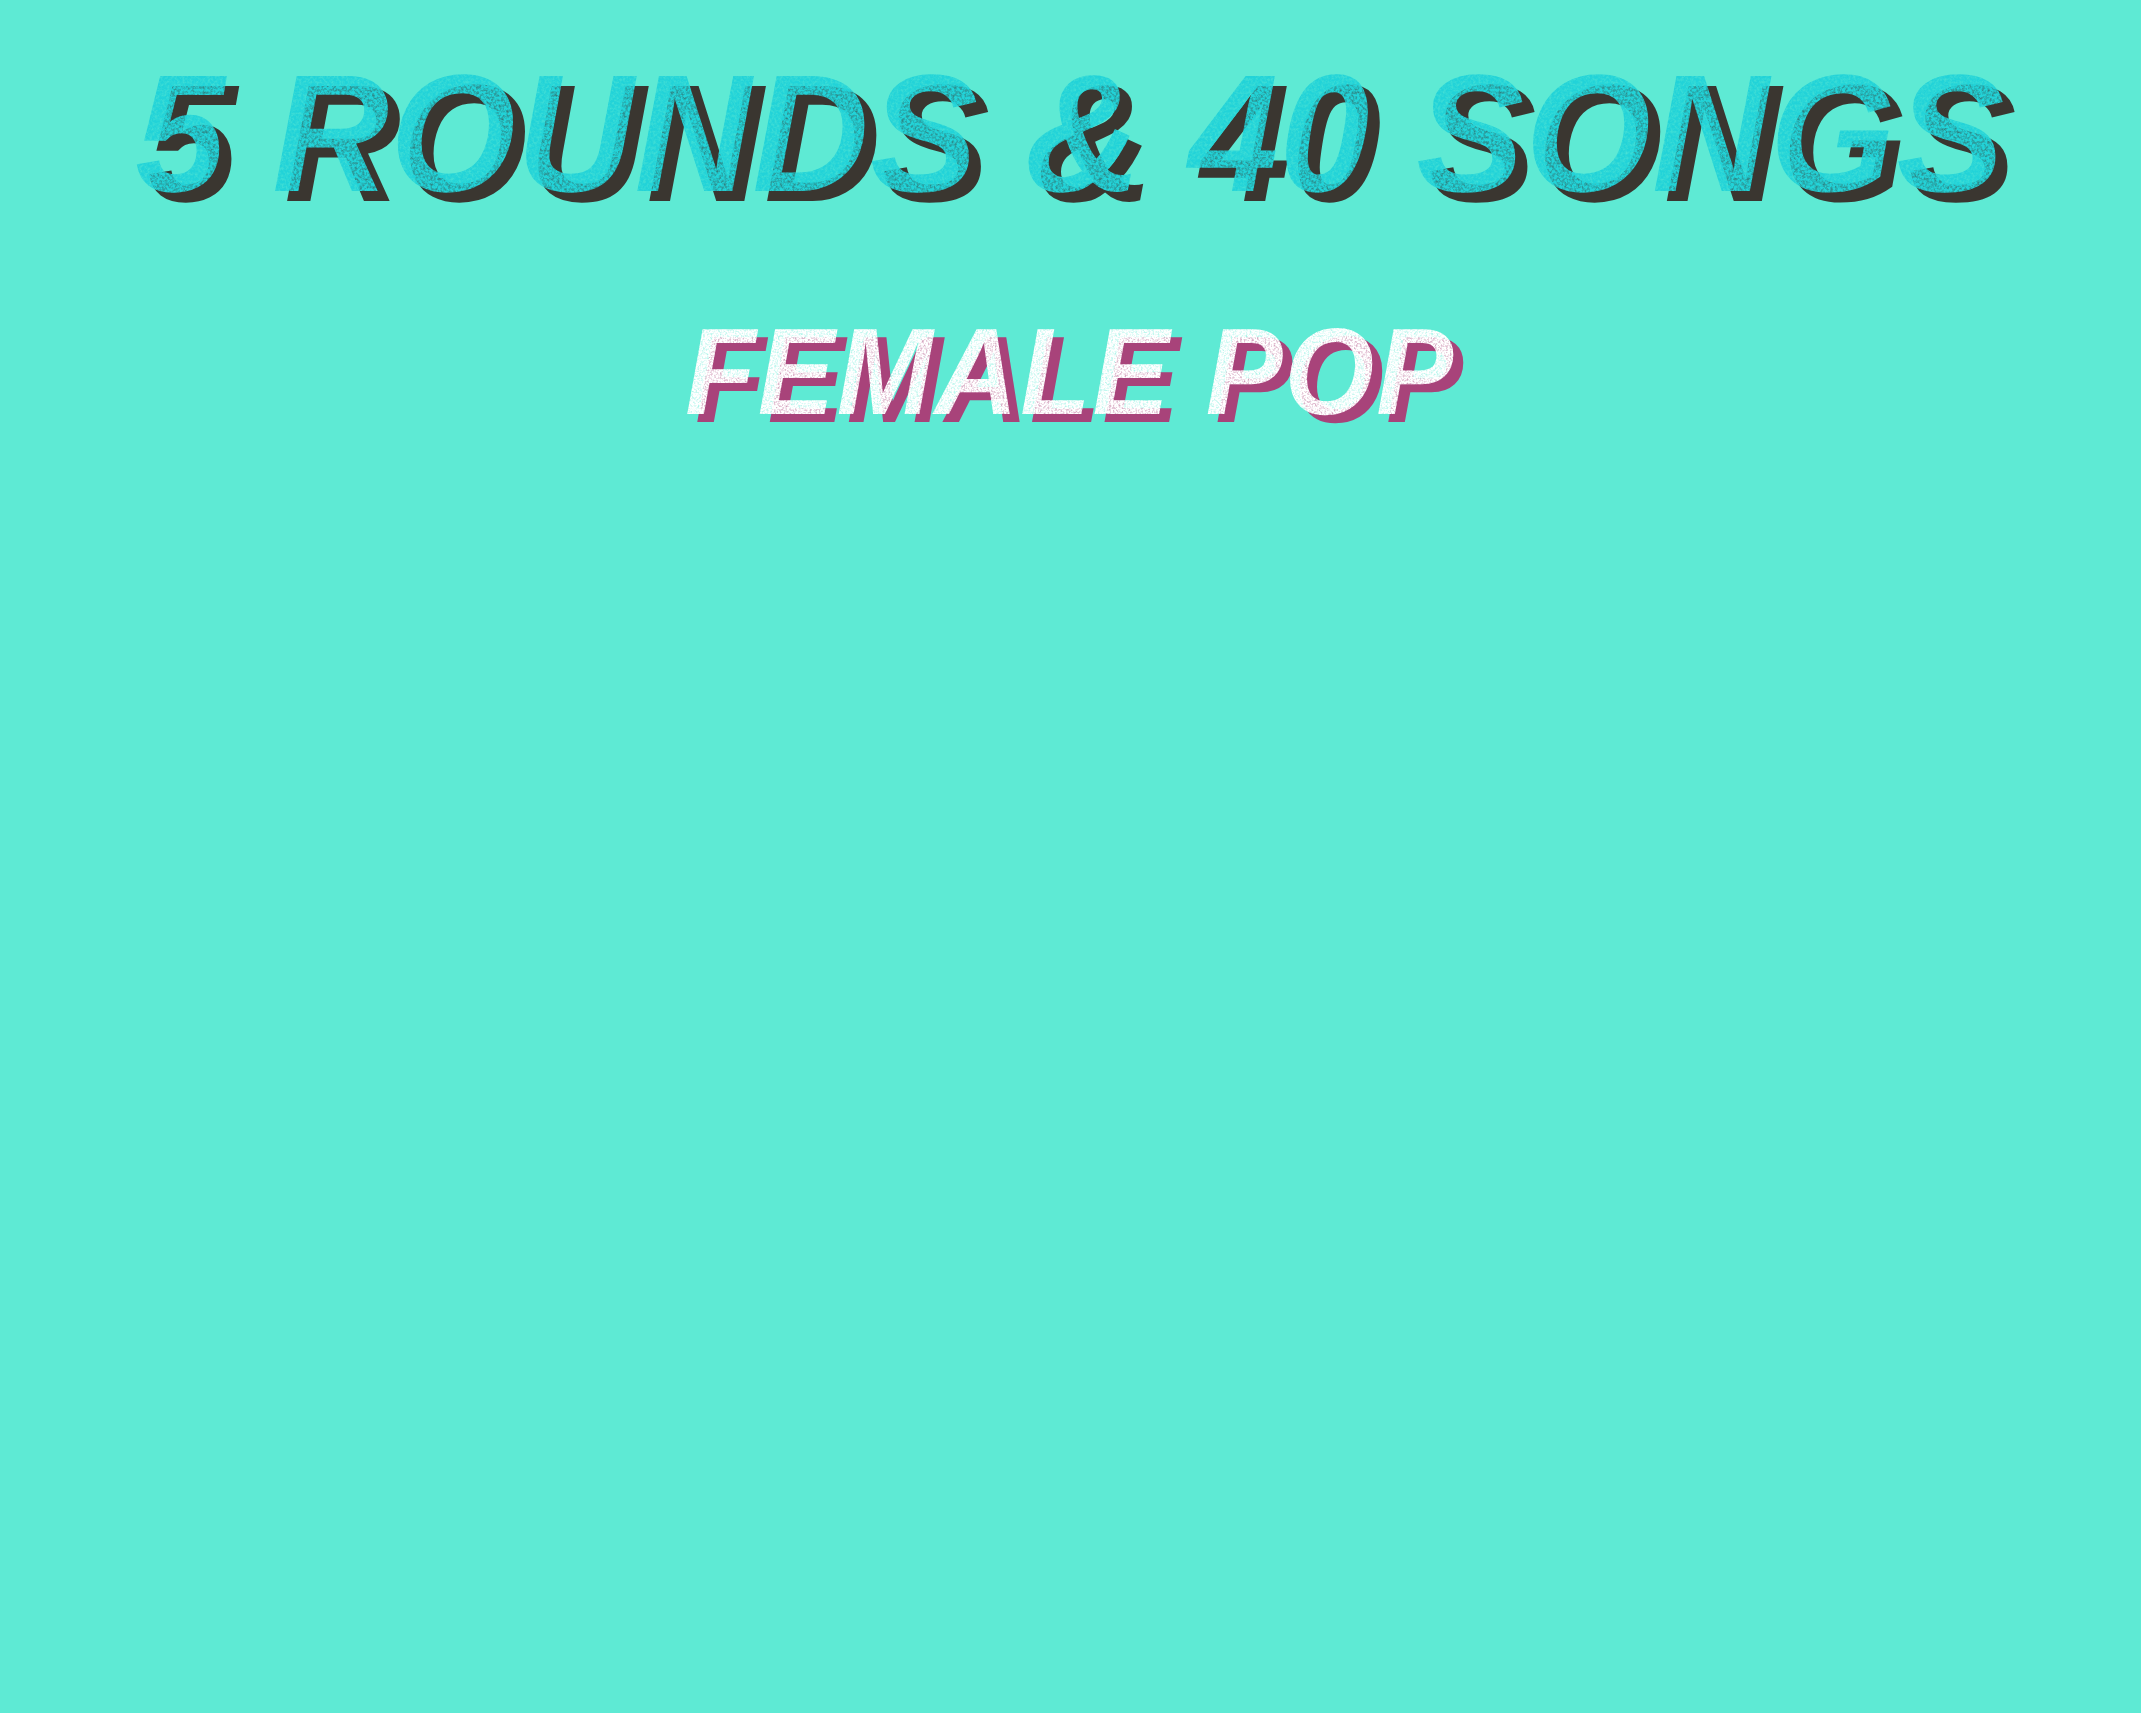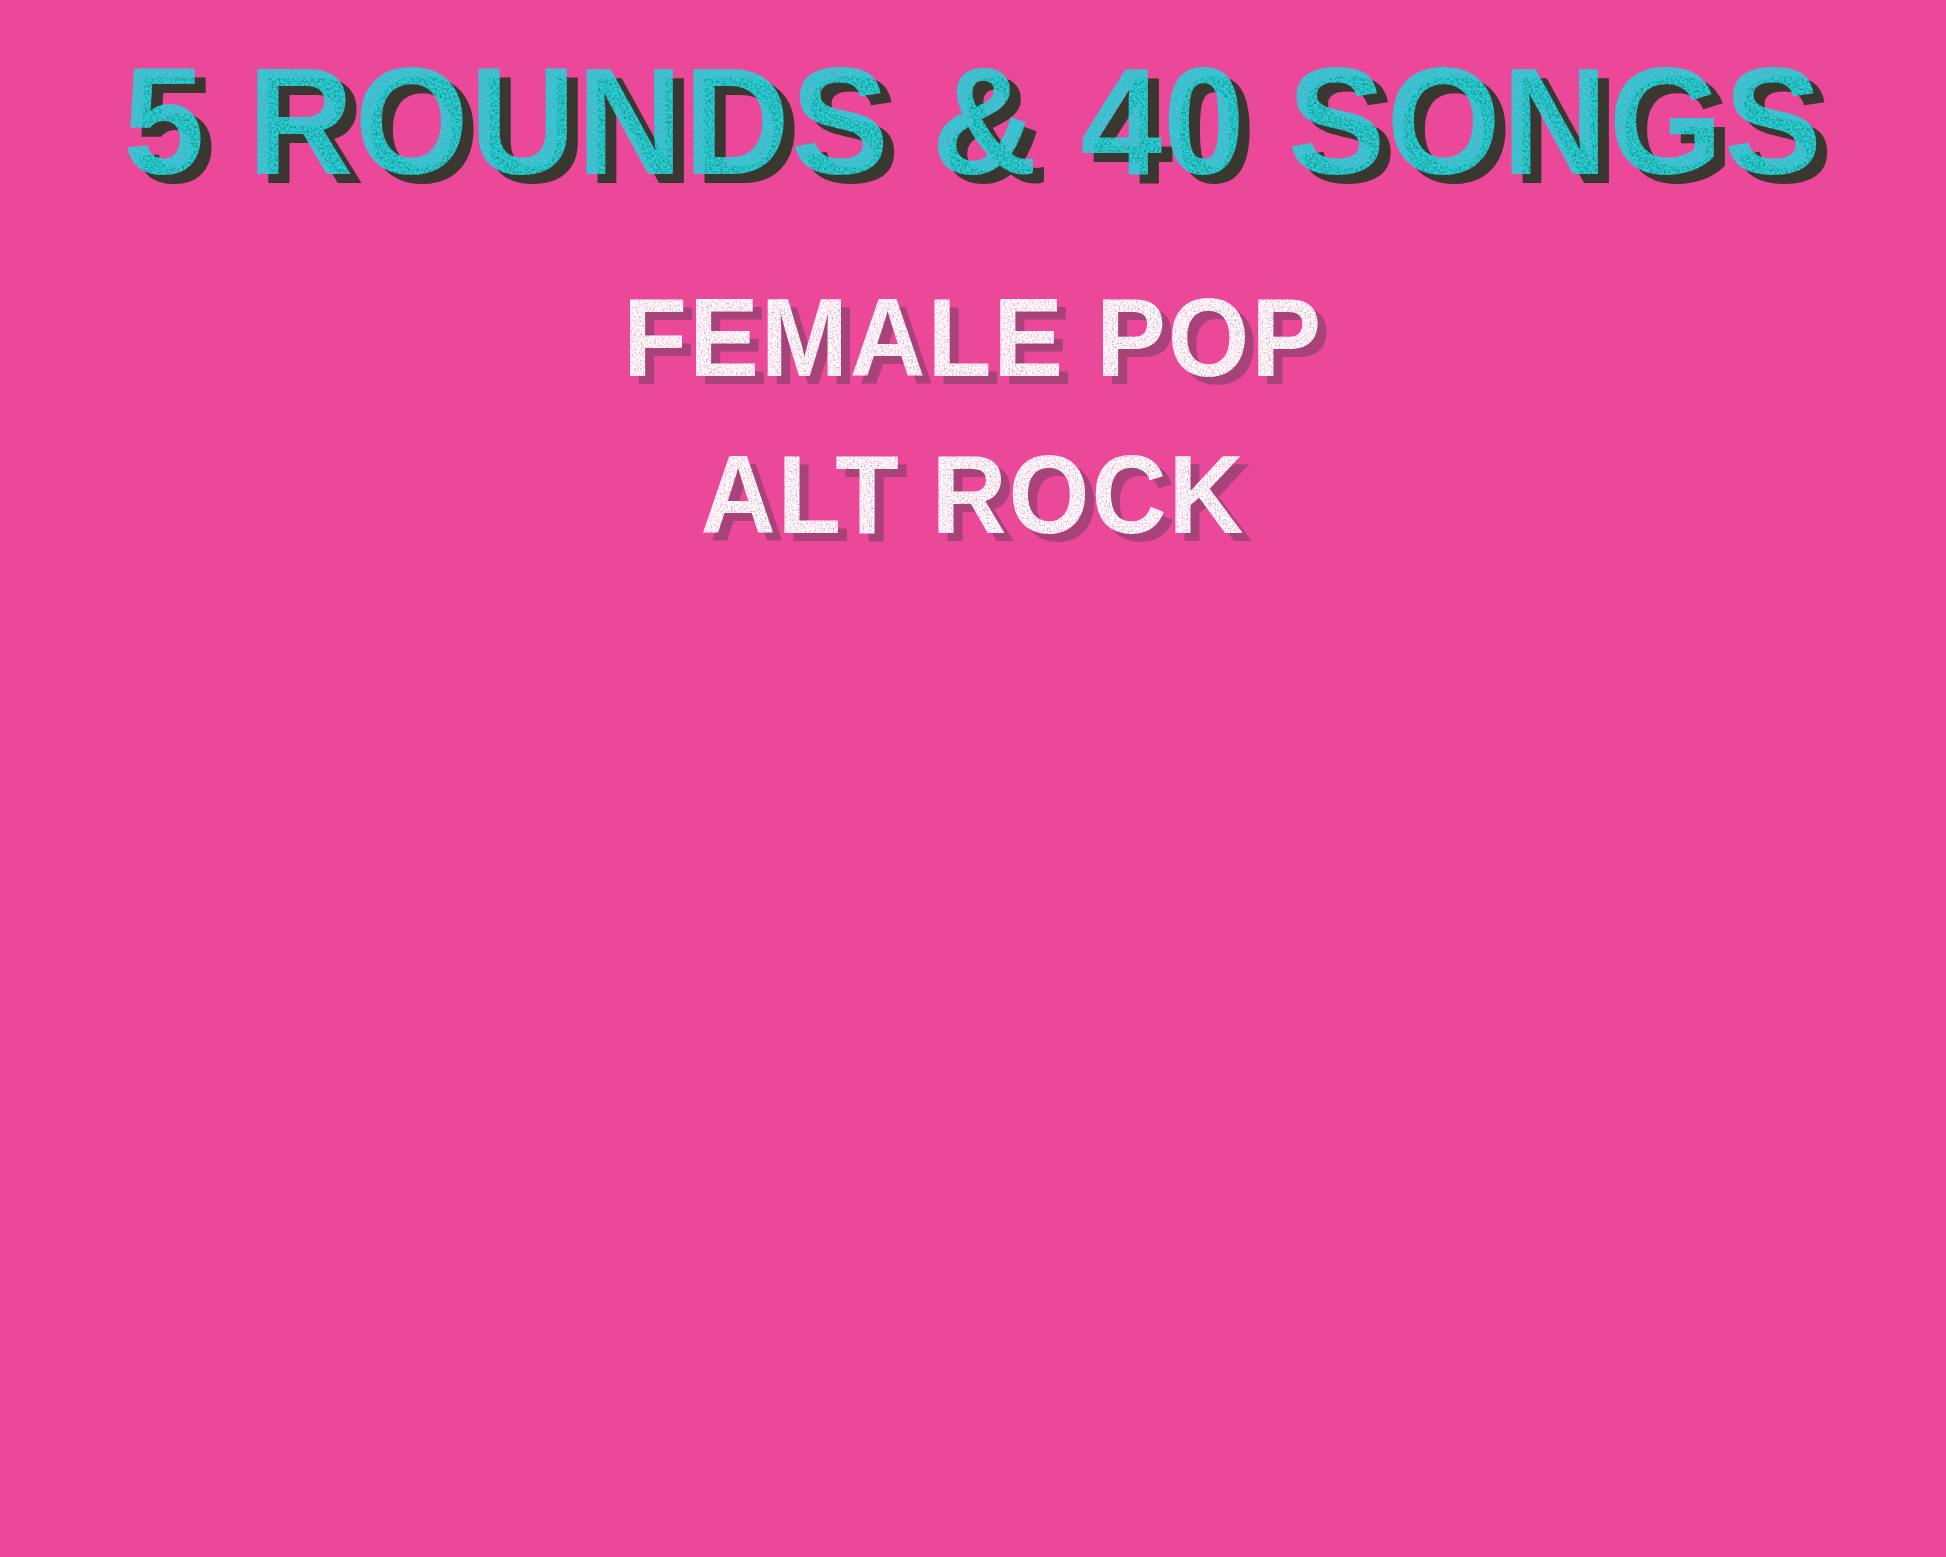--- a/index.html
+++ b/index.html
@@ -45,21 +45,21 @@
     height: 157px;
     display: flex;
     align-items: center;
     justify-content: center;
   }
   .round-svg { display: block; overflow: visible; }
 </style>
 </head>
 <body style="background: rgb(253, 99, 179);">
 
-<div id="poster" style="background: #ec4899;">
+<div id="poster" style="background: #5eead4; font-style: italic;">
 
   <svg class="grunge-defs" aria-hidden="true">
     <defs>
 
       <filter id="speckle" x="-20%" y="-20%" width="140%" height="140%">
         <feTurbulence type="fractalNoise" baseFrequency="0.42" numOctaves="4" seed="7" result="noise"></feTurbulence>
         <feColorMatrix in="noise" type="matrix" values="0 0 0 0 0
                   0 0 0 0 0
                   0 0 0 0 0
                   1.1 0 0 0 -0.42" result="spots"></feColorMatrix>
@@ -95,24 +95,18 @@
 
   <div id="round-list">
 
     <div class="round-row">
       <svg class="round-svg" width="1400" height="130" viewBox="0 0 1400 130">
         <text x="700" y="100" text-anchor="middle" font-family="'Liberation Sans', sans-serif" font-size="112" font-weight="bold" letter-spacing="2" transform="translate(9,8) translate(700,0) scale(0.9357506892806416,1) translate(-700,0)" fill="#a8437a">FEMALE POP</text>
         <text x="700" y="100" text-anchor="middle" font-family="'Liberation Sans', sans-serif" font-size="112" font-weight="bold" letter-spacing="2" fill="#ffffff" filter="url(#speckle2)" transform="translate(700,0) scale(0.9357506892806416,1) translate(-700,0)">FEMALE POP</text>
       </svg>
     </div>
 
-    <div class="round-row">
-      <svg class="round-svg" width="1400" height="130" viewBox="0 0 1400 130">
-        <text x="700" y="100" text-anchor="middle" font-family="'Liberation Sans', sans-serif" font-size="112" font-weight="bold" letter-spacing="2" transform="translate(9,8) translate(700,0) scale(0.9295879750546346,1) translate(-700,0)" fill="#a8437a">ALT ROCK</text>
-        <text x="700" y="100" text-anchor="middle" font-family="'Liberation Sans', sans-serif" font-size="112" font-weight="bold" letter-spacing="2" fill="#ffffff" filter="url(#speckle3)" transform="translate(700,0) scale(0.9295879750546346,1) translate(-700,0)">ALT ROCK</text>
-      </svg>
-    </div>
 
 
 
 
   </div>
 </div>
 
 </body></html>

